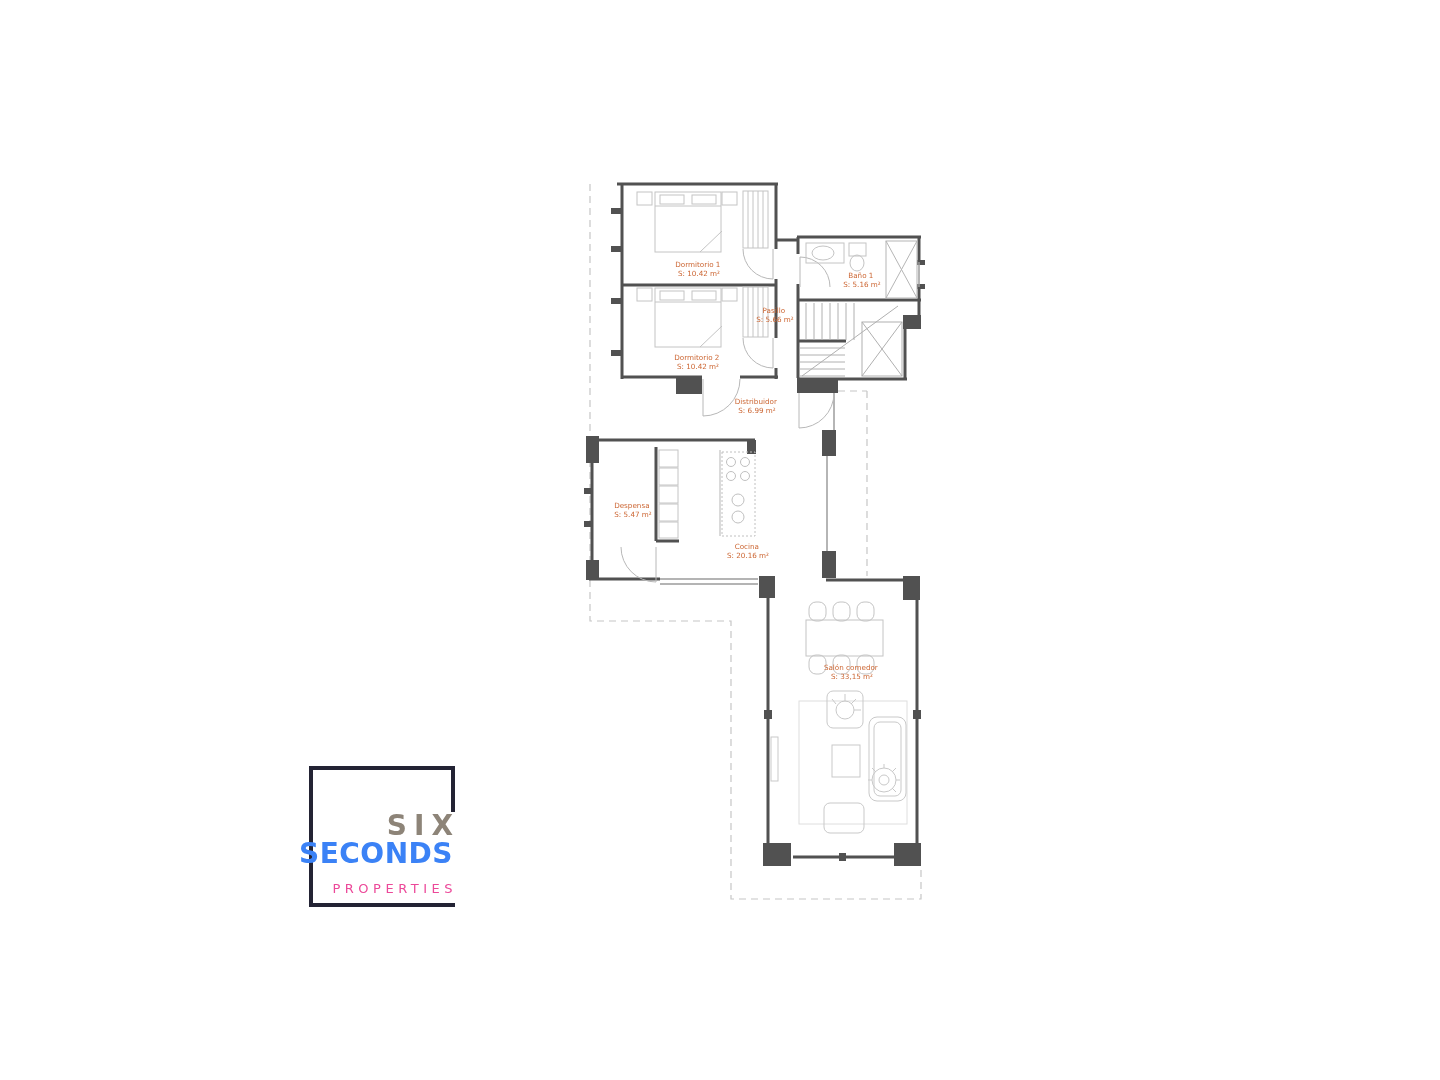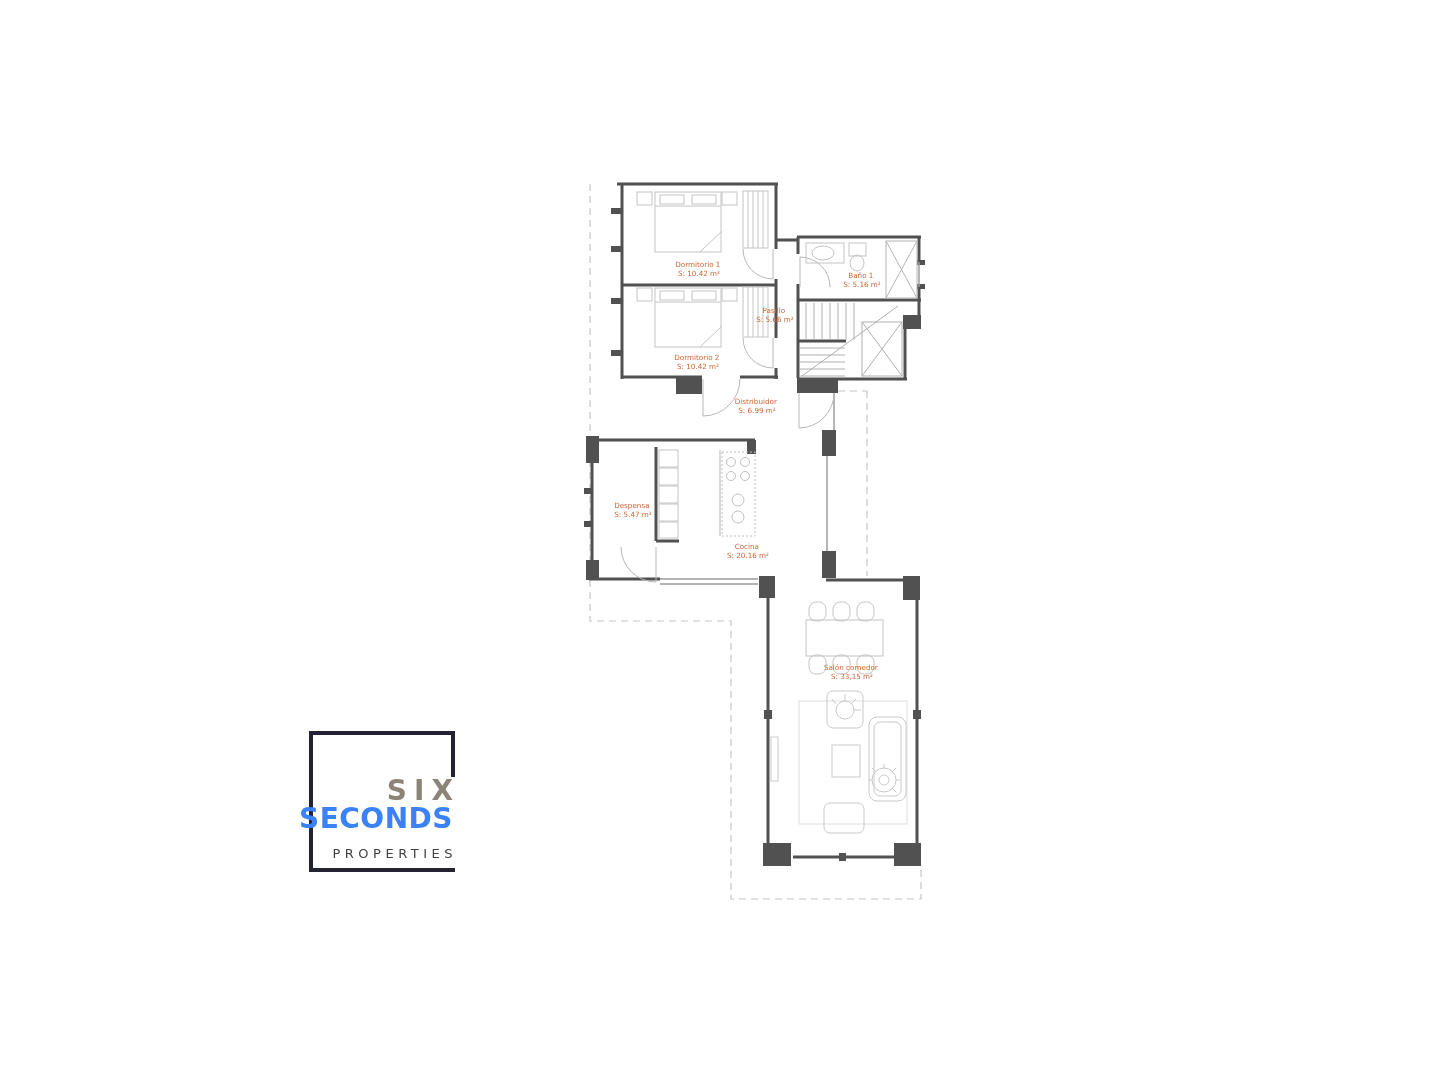--- a/index.html
+++ b/index.html
@@ -3,21 +3,21 @@
 <meta charset="utf-8">
 <style>
   html,body{margin:0;padding:0;background:#ffffff;}
   #canvas{
     position:relative;width:1440px;height:1080px;background:#ffffff;overflow:hidden;
     font-family:"DejaVu Sans",sans-serif;
     padding-left:20px;
   }
   #floorplan-svg{position:absolute;left:0;top:0;}
   
-  #logo{position:absolute;left:309px;top:731px;width:146px;height:141px;}
+  #logo{position:absolute;left:309px;top:766px;width:146px;height:141px;}
   .lf{position:absolute;}
   .lf-top{left:0;top:0;width:146px;height:4px;}
   .lf-left{left:0;top:0;width:4px;height:141px;}
   .lf-bottom{left:0;top:137px;width:146px;height:4px;}
   .lf-right{left:142px;top:0;width:4px;height:46px;}
   .logo-line{position:absolute;white-space:nowrap;line-height:1;}
   .logo-six{right:-5px;top:46px;font-size:28px;font-weight:bold;letter-spacing:7px;}
   .logo-seconds{right:2px;top:74px;font-size:28px;font-weight:bold;letter-spacing:0.5px;}
   .logo-properties{right:-2px;top:116px;font-size:13px;font-weight:500;letter-spacing:4.5px;}
   .plan-label{font-size:7.2px;}
@@ -216,16 +216,16 @@
     </g>
   </svg>
 
   <div id="logo">
     <div class="lf lf-top" style="background:#232334"></div>
     <div class="lf lf-left" style="background:#232334"></div>
     <div class="lf lf-bottom" style="background:#232334"></div>
     <div class="lf lf-right" style="background:#232334"></div>
     <div class="logo-line logo-six" style="color:#8d8478">SIX</div>
     <div class="logo-line logo-seconds" style="color:#3b82f6">SECONDS</div>
-    <div class="logo-line logo-properties" style="color:#404040">PROPERTIES</div>
+    <div class="logo-line logo-properties" style="color:#ec4899">PROPERTIES</div>
   </div>
 
 </div>
 
 </body></html>

